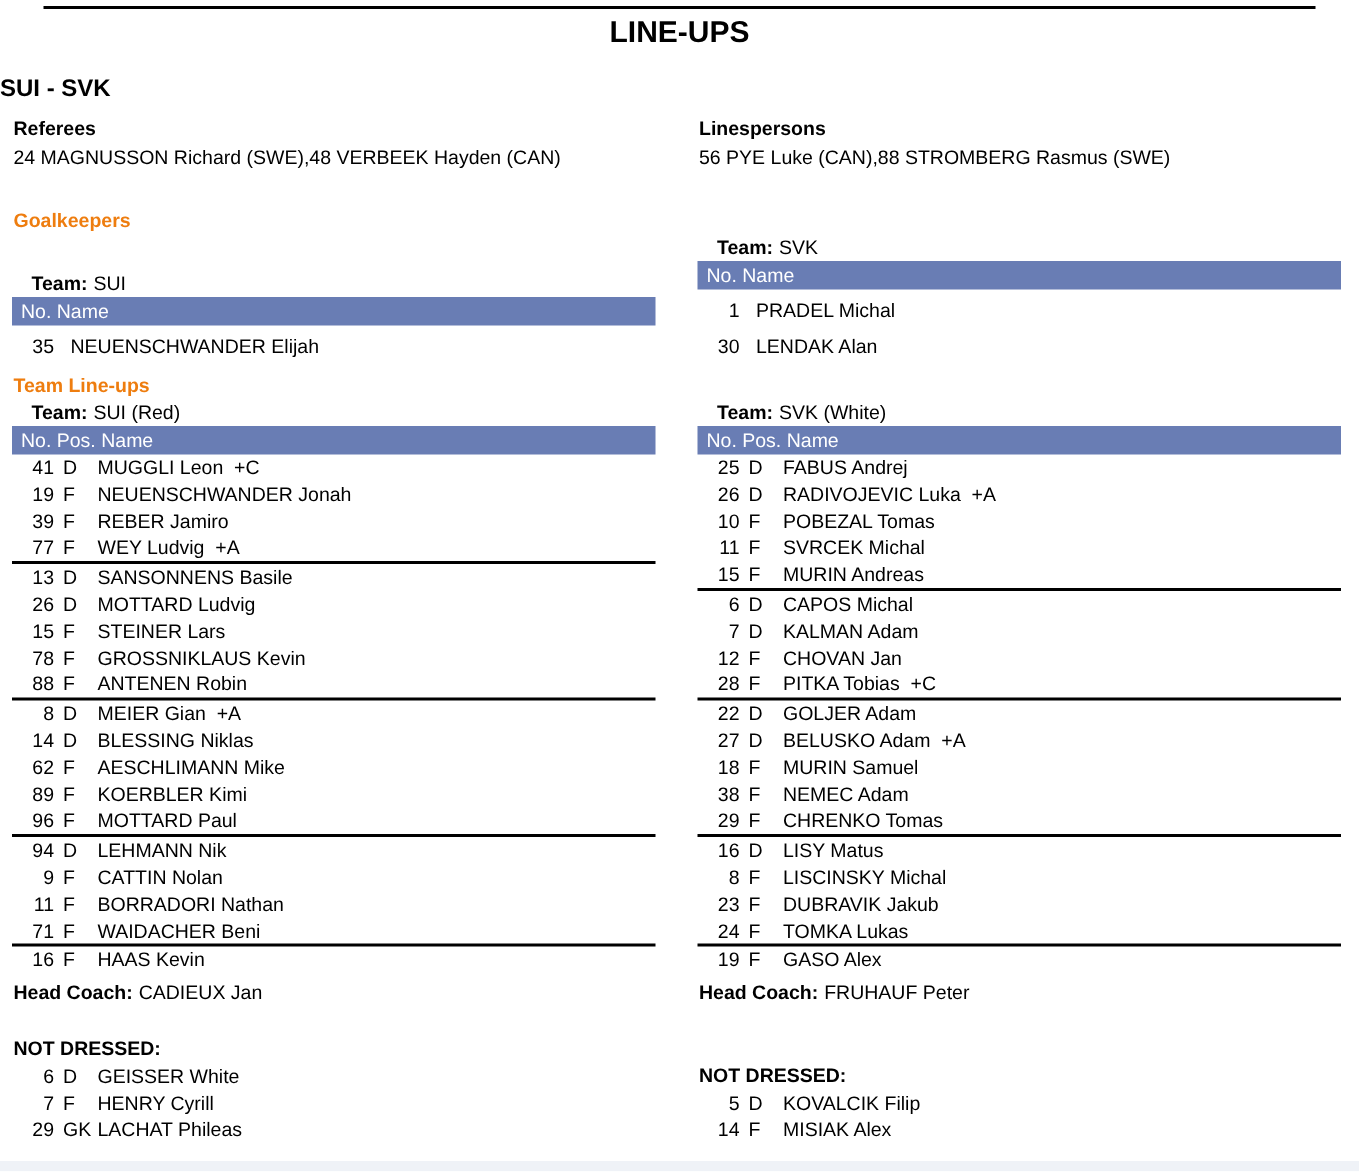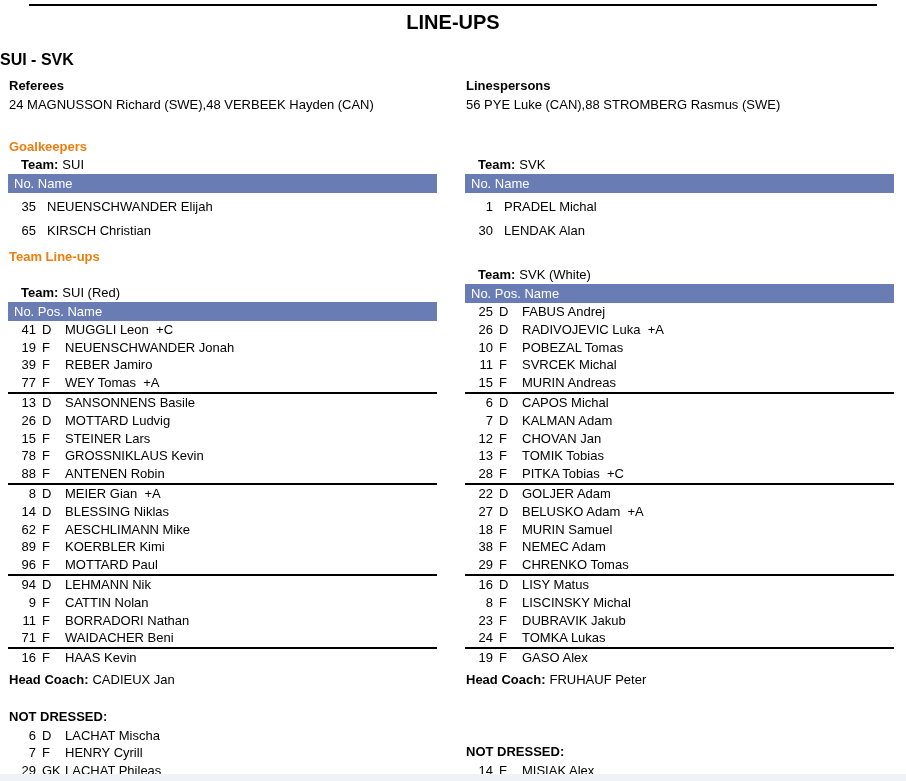--- a/index.html
+++ b/index.html
@@ -79,21 +79,20 @@
   <div class="section-title st-gk">Goalkeepers</div>
 
   <div class="cols">
     <div class="col">
       <div class="team-line">
         <span class="team-label">Team:</span><span class="team-value">SUI</span>
       </div>
       <div class="bar">No. Name</div>
       <div class="gk-rows">
           <div class="row"><span class="num">35</span><span class="gname">NEUENSCHWANDER Elijah</span></div>
-          <div class="row"><span class="num">65</span><span class="gname">KIRSCH Christian</span></div>
         </div>
     </div>
     <div class="col">
       <div class="team-line">
         <span class="team-label">Team:</span><span class="team-value">SVK</span>
       </div>
       <div class="bar">No. Name</div>
       <div class="gk-rows">
           <div class="row"><span class="num">1</span><span class="gname">PRADEL Michal</span></div>
           <div class="row"><span class="num">30</span><span class="gname">LENDAK Alan</span></div>
@@ -107,21 +106,21 @@
     <div class="col">
       <div class="team-line">
         <span class="team-label">Team:</span><span class="team-value">SUI (Red)</span>
       </div>
       <div class="bar">No. Pos. Name</div>
       <div class="groups">
           <div class="group">
             <div class="row"><span class="num">41</span><span class="pos">D</span><span class="pname">MUGGLI Leon  +C</span></div>
             <div class="row"><span class="num">19</span><span class="pos">F</span><span class="pname">NEUENSCHWANDER Jonah</span></div>
             <div class="row"><span class="num">39</span><span class="pos">F</span><span class="pname">REBER Jamiro</span></div>
-            <div class="row"><span class="num">77</span><span class="pos">F</span><span class="pname">WEY Tomas  +A</span></div>
+            <div class="row"><span class="num">77</span><span class="pos">F</span><span class="pname">WEY Ludvig  +A</span></div>
           </div>
           <div class="group">
             <div class="row"><span class="num">13</span><span class="pos">D</span><span class="pname">SANSONNENS Basile</span></div>
             <div class="row"><span class="num">26</span><span class="pos">D</span><span class="pname">MOTTARD Ludvig</span></div>
             <div class="row"><span class="num">15</span><span class="pos">F</span><span class="pname">STEINER Lars</span></div>
             <div class="row"><span class="num">78</span><span class="pos">F</span><span class="pname">GROSSNIKLAUS Kevin</span></div>
             <div class="row"><span class="num">88</span><span class="pos">F</span><span class="pname">ANTENEN Robin</span></div>
           </div>
           <div class="group">
             <div class="row"><span class="num">8</span><span class="pos">D</span><span class="pname">MEIER Gian  +A</span></div>
@@ -154,21 +153,20 @@
             <div class="row"><span class="num">25</span><span class="pos">D</span><span class="pname">FABUS Andrej</span></div>
             <div class="row"><span class="num">26</span><span class="pos">D</span><span class="pname">RADIVOJEVIC Luka  +A</span></div>
             <div class="row"><span class="num">10</span><span class="pos">F</span><span class="pname">POBEZAL Tomas</span></div>
             <div class="row"><span class="num">11</span><span class="pos">F</span><span class="pname">SVRCEK Michal</span></div>
             <div class="row"><span class="num">15</span><span class="pos">F</span><span class="pname">MURIN Andreas</span></div>
           </div>
           <div class="group">
             <div class="row"><span class="num">6</span><span class="pos">D</span><span class="pname">CAPOS Michal</span></div>
             <div class="row"><span class="num">7</span><span class="pos">D</span><span class="pname">KALMAN Adam</span></div>
             <div class="row"><span class="num">12</span><span class="pos">F</span><span class="pname">CHOVAN Jan</span></div>
-            <div class="row"><span class="num">13</span><span class="pos">F</span><span class="pname">TOMIK Tobias</span></div>
             <div class="row"><span class="num">28</span><span class="pos">F</span><span class="pname">PITKA Tobias  +C</span></div>
           </div>
           <div class="group">
             <div class="row"><span class="num">22</span><span class="pos">D</span><span class="pname">GOLJER Adam</span></div>
             <div class="row"><span class="num">27</span><span class="pos">D</span><span class="pname">BELUSKO Adam  +A</span></div>
             <div class="row"><span class="num">18</span><span class="pos">F</span><span class="pname">MURIN Samuel</span></div>
             <div class="row"><span class="num">38</span><span class="pos">F</span><span class="pname">NEMEC Adam</span></div>
             <div class="row"><span class="num">29</span><span class="pos">F</span><span class="pname">CHRENKO Tomas</span></div>
           </div>
           <div class="group">
@@ -184,28 +182,29 @@
       <div class="coach-line">
         <span class="coach-label">Head Coach:</span><span class="coach-value">FRUHAUF Peter</span>
       </div>
     </div>
   </div>
 
   <div class="cols nd">
     <div class="col">
       <div class="nd-title">NOT DRESSED:</div>
       <div class="nd-rows">
-          <div class="row"><span class="num">6</span><span class="pos">D</span><span class="pname">LACHAT Mischa</span></div>
+          <div class="row"><span class="num">6</span><span class="pos">D</span><span class="pname">GEISSER White</span></div>
           <div class="row"><span class="num">7</span><span class="pos">F</span><span class="pname">HENRY Cyrill</span></div>
           <div class="row"><span class="num">29</span><span class="pos">GK</span><span class="pname">LACHAT Phileas</span></div>
         </div>
     </div>
     <div class="col">
       <div class="nd-title">NOT DRESSED:</div>
       <div class="nd-rows">
+          <div class="row"><span class="num">5</span><span class="pos">D</span><span class="pname">KOVALCIK Filip</span></div>
           <div class="row"><span class="num">14</span><span class="pos">F</span><span class="pname">MISIAK Alex</span></div>
         </div>
     </div>
   </div>
 
   <div class="bottom-strip"></div>
 
 </div>
 
 </body></html>

